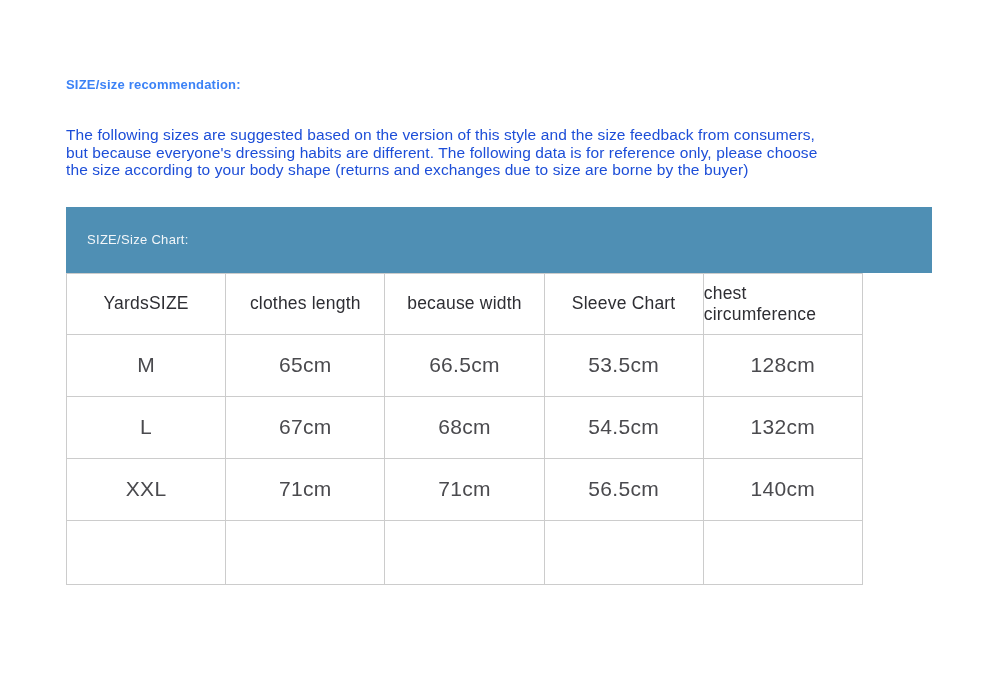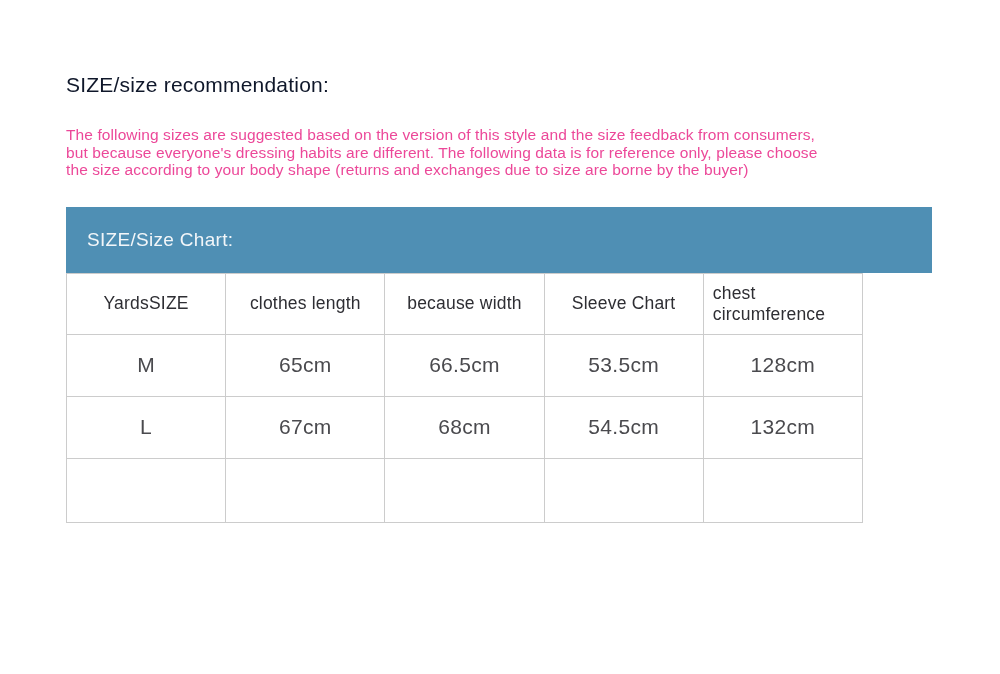--- a/index.html
+++ b/index.html
@@ -9,47 +9,47 @@
     background: #ffffff;
     font-family: "Liberation Sans", "DejaVu Sans", sans-serif;
     overflow: hidden;
   }
   .page {
     width: 1000px;
     height: 674px;
     padding: 76px 0 0 66px;
   }
   .section-title {
-    font-size: 21px;
-    font-weight: 400;
-    color: #0f172a;
+    font-size: 13px;
+    font-weight: 700;
+    color: #3b82f6;
     line-height: 18px;
     letter-spacing: 0.2px;
   }
   .disclaimer {
     margin-top: 32px;
     font-size: 15.5px;
-    color: #ec4899;
+    color: #1d4ed8;
     line-height: 17.5px;
     white-space: pre-line;
     letter-spacing: 0.1px;
     width: 900px;
   }
   .chart-bar {
     margin-top: 28px;
     width: 866px;
     height: 66px;
     background: #4f8fb4;
     display: flex;
     align-items: center;
     padding-left: 21px;
   }
   .chart-bar span {
     color: #f2f6f9;
-    font-size: 19px;
+    font-size: 13px;
     letter-spacing: 0.3px;
   }
   table.size-table {
     width: 797px;
     border-collapse: collapse;
     table-layout: fixed;
   }
   table.size-table th,
   table.size-table td {
     border: 1px solid #cccccc;
@@ -58,21 +58,20 @@
     font-weight: 400;
   }
   table.size-table th {
     height: 61px;
     font-size: 17.5px;
     color: #2e2e33;
     letter-spacing: 0.2px;
   }
   table.size-table th.th-left {
     text-align: left;
-    padding-left: 9px;
     white-space: pre-line;
     line-height: 21px;
   }
   table.size-table td {
     height: 62px;
     font-size: 21px;
     color: #4a4a4e;
     letter-spacing: 0.3px;
   }
   table.size-table tr.empty-row td {
@@ -113,20 +112,27 @@
         <td>53.5cm</td>
         <td>128cm</td>
       </tr>
       <tr>
         <td>L</td>
         <td>67cm</td>
         <td>68cm</td>
         <td>54.5cm</td>
         <td>132cm</td>
       </tr>
+      <tr>
+        <td>XXL</td>
+        <td>71cm</td>
+        <td>71cm</td>
+        <td>56.5cm</td>
+        <td>140cm</td>
+      </tr>
       <tr class="empty-row">
         <td></td>
         <td></td>
         <td></td>
         <td></td>
         <td></td>
       </tr>
     </tbody>
   </table>
 

